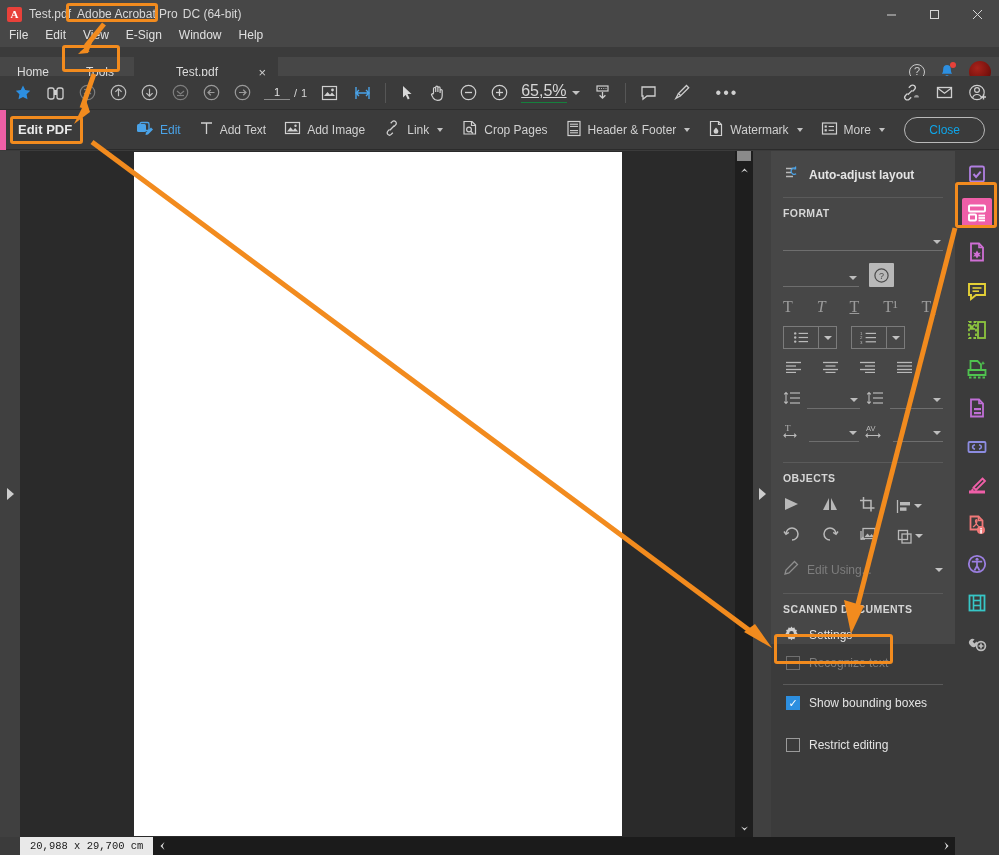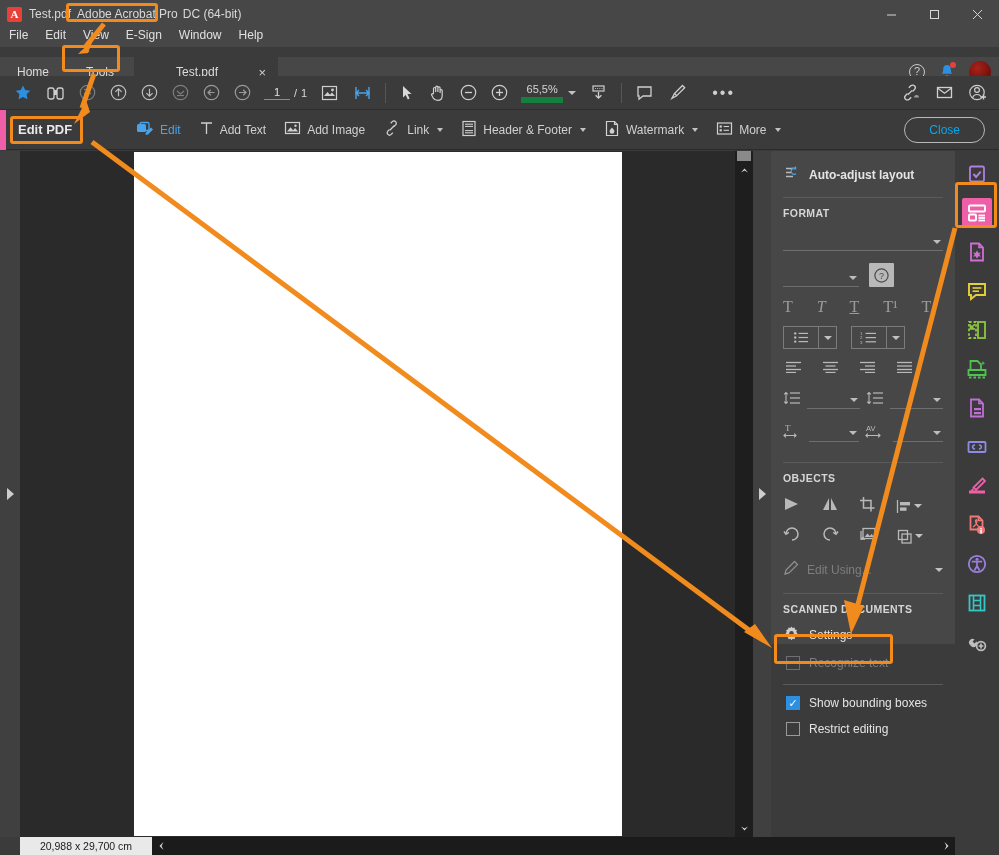--- a/index.html
+++ b/index.html
@@ -91,22 +91,22 @@
     padding: 0 7px; color: #bdbdbd;
   }
   .tb-sep { width: 1px; height: 20px; background: #565656; margin: 0 6px; }
   .pagebox { display: flex; align-items: center; color: #d6d6d6; font-size: 11px; gap: 4px; padding: 0 6px;}
   .pagenum {
     width: 26px; text-align: center; border-bottom: 1px solid #8c8c8c;
     color: #e4e4e4; font-size: 11px; padding-bottom: 1px;
   }
   .zoombox { display: flex; align-items: center; gap: 5px; padding: 0 6px; }
   .zoomval {
-    color: #d6d6d6; font-size: 11px; min-width: 42px; text-align: center;
-    border-bottom: 6px solid #15803d; padding-bottom: 2px;
+    color: #d6d6d6; font-size: 16px; min-width: 42px; text-align: center;
+    border-bottom: 1px solid #15803d; padding-bottom: 2px; text-decoration: underline;
   }
   .caret-d {
     width: 0; height: 0; border-left: 4px solid transparent; border-right: 4px solid transparent;
     border-top: 4px solid #c2c2c2;
   }
   .tb-right { margin-left: auto; display: flex; align-items: center; padding-right: 4px;}
 
   
   .editbar {
     position: absolute; left: 0; top: 110px; width: 999px; height: 40px;
@@ -214,21 +214,21 @@
   }
   .rail-ic {
     width: 30px; height: 30px; display: flex; align-items: center; justify-content: center;
     border-radius: 2px;
   }
   .rail-ic.sel { background: #ef5fa8; }
 
   
   .statusbar {
     position: absolute; left: 0; bottom: 0; width: 999px; height: 18px;
-    background: #a3a3a3; display: flex; align-items: center;
+    background: #a3a3a3; display: flex; align-items: center; font-family: Liberation Mono, monospace;
   }
   .status-left { width: 20px; height: 18px; background: #3b3b3b; }
   .pagesize {
     background: #e9e9e9; color: #1a1a1a; font-size: 10.5px;
     height: 18px; line-height: 18px; padding: 0 10px; min-width: 132px; text-align: center;
   }
   .hsb { flex: 1; height: 18px; background: #1b1b1b; position: relative; display: flex; align-items: center; }
   .hsb-left, .hsb-right {
     width: 18px; height: 18px; display: flex; align-items: center; justify-content: center;
     color: #e0e0e0; font-size: 9px;
@@ -492,20 +492,31 @@
       <span>
         <svg width="18" height="16" viewBox="0 0 18 16">
             <path d="M6.5 9.5l-1.6 1.6a2.3 2.3 0 103.3 3.3l1.6-1.6M11 6.5l1.6-1.6a2.3 2.3 0 10-3.3-3.3L7.7 3.2" fill="none" stroke="#d0d0d0" stroke-width="1.3"></path>
             <path d="M6.8 10.2l4.4-4.4" stroke="#d0d0d0" stroke-width="1.3"></path>
           </svg>
       </span>
       <span>Link</span>
       <span class="caret-sm"></span>
     </div>
 
+    <div class="edit-tool">
+      <span>
+        <svg width="17" height="17" viewBox="0 0 17 17">
+            <path d="M3 1.5h8l3.5 3.5v9H3z" fill="none" stroke="#d0d0d0" stroke-width="1.2"></path>
+            <path d="M10.5 1.5v4h4" fill="none" stroke="#d0d0d0" stroke-width="1.2"></path>
+            <circle cx="8" cy="9.5" r="2.4" fill="none" stroke="#d0d0d0" stroke-width="1.2"></circle>
+            <line x1="9.8" y1="11.3" x2="12" y2="13.5" stroke="#d0d0d0" stroke-width="1.3"></line>
+          </svg>
+      </span>
+      <span>Crop Pages</span>
+    </div>
 
     <div class="edit-tool">
       <span>
         <svg width="16" height="17" viewBox="0 0 16 17">
             <rect x="2" y="1.5" width="12" height="14" fill="none" stroke="#d0d0d0" stroke-width="1.2"></rect>
             <line x1="4" y1="4.2" x2="12" y2="4.2" stroke="#d0d0d0" stroke-width="1.1"></line>
             <line x1="4" y1="6.4" x2="12" y2="6.4" stroke="#d0d0d0" stroke-width="1.1"></line>
             <line x1="4" y1="10.6" x2="12" y2="10.6" stroke="#d0d0d0" stroke-width="1.1"></line>
             <line x1="4" y1="12.8" x2="12" y2="12.8" stroke="#d0d0d0" stroke-width="1.1"></line>
           </svg>
@@ -814,21 +825,21 @@
       <span class="dim">Recognize text</span>
     </div>
 
     <div class="rp-divider" style="margin-top:14px"></div>
 
     <div class="rp-row" style="margin-top:11px;padding-left:3px">
       <span class="chk on">✓</span>
       <span>Show bounding boxes</span>
     </div>
 
-    <div class="rp-row" style="margin-top:12px;padding-left:3px">
+    <div class="rp-row" style="margin-top:28px;padding-left:3px">
       <span class="chk"></span>
       <span>Restrict editing</span>
     </div>
   </div>
 
   <div class="iconrail">
     <div class="rail-ic">
       <svg width="22" height="22" viewBox="0 0 22 22">
           <rect x="4" y="3.5" width="14" height="15" rx="1.5" fill="none" stroke="#b07fe0" stroke-width="1.8"></rect>
           <path d="M7.5 11l2.6 3 4.6-5.4" fill="none" stroke="#b07fe0" stroke-width="2"></path>

